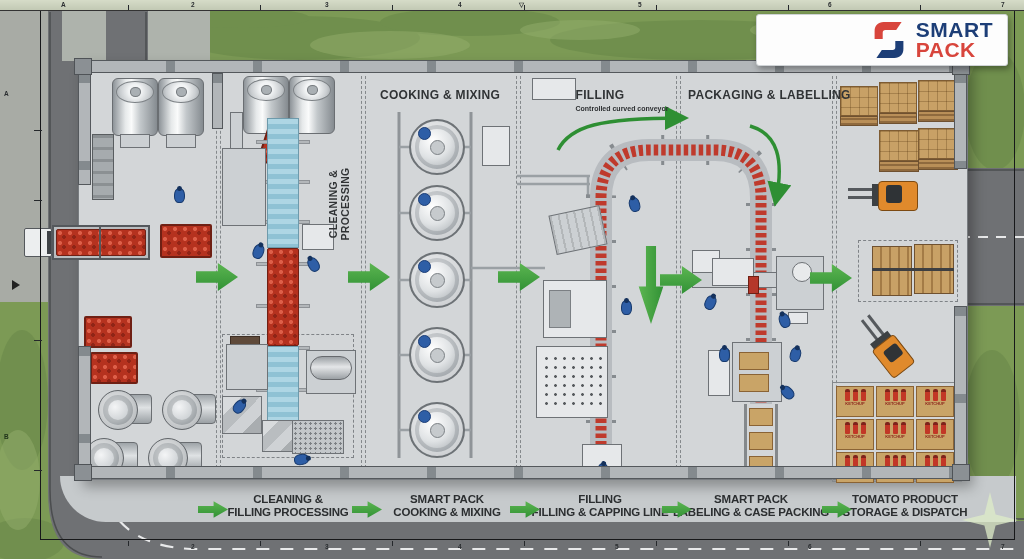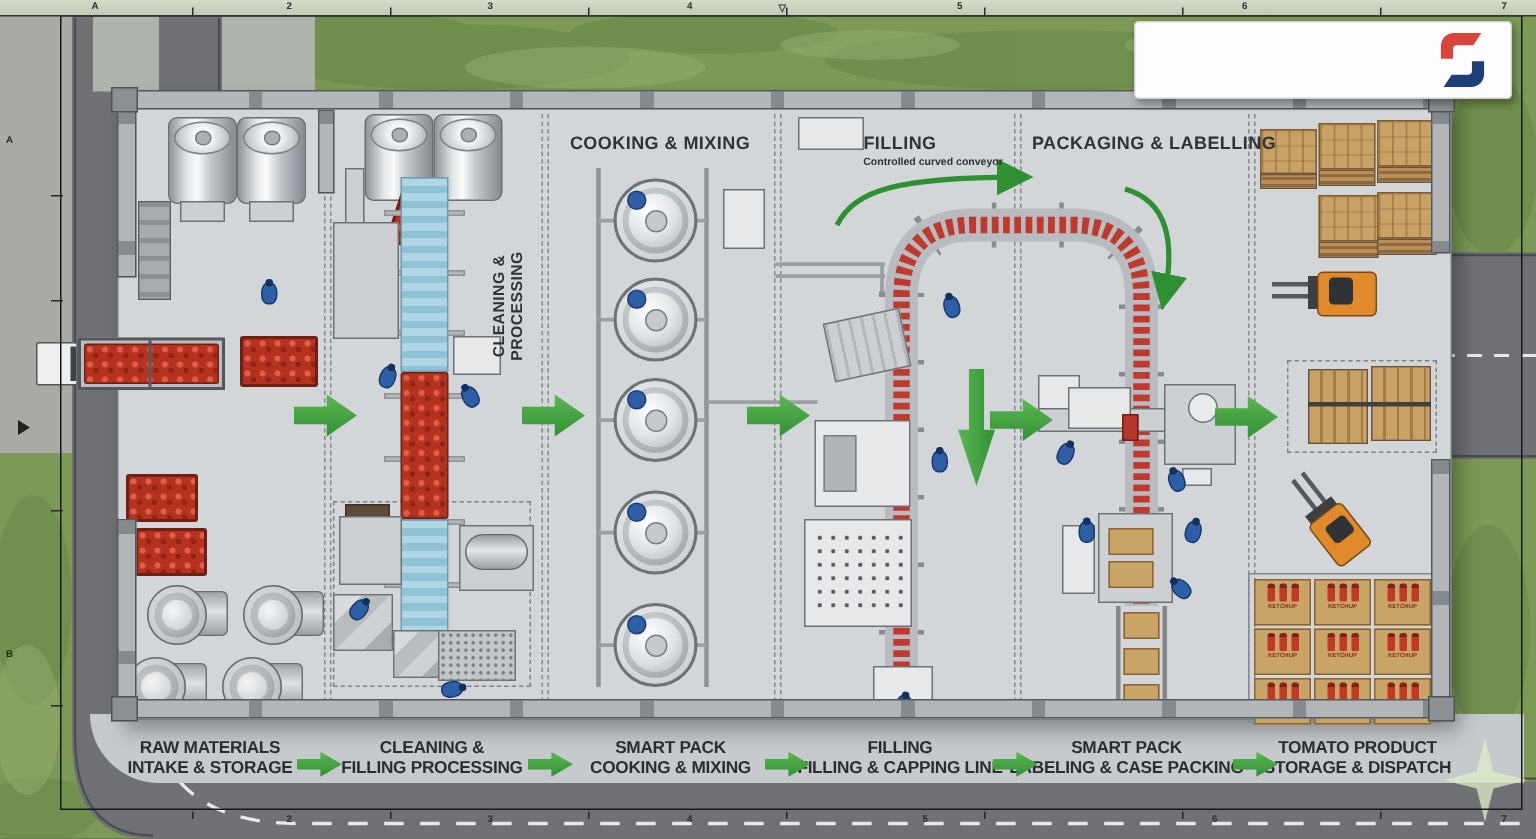--- a/index.html
+++ b/index.html
@@ -337,24 +337,20 @@
 
   <div class="a zlbl" style="left:370px;top:88px;width:140px">COOKING &amp; MIXING</div>
   <div class="a zlbl" style="left:558px;top:88px;width:84px">FILLING</div>
   <div class="a zlbl" style="left:688px;top:88px;width:140px">PACKAGING &amp; LABELLING</div>
   <div class="a zlbl" style="left:281px;top:190px;width:120px;height:28px;transform:rotate(-90deg);font-size:10.5px;line-height:12px">
     <div>CLEANING &amp;</div>
     <div>PROCESSING</div>
   </div>
   <div class="a" style="left:552px;top:105px;width:140px;text-align:center;font-size:7px;font-weight:bold;color:#2d3032">Controlled curved conveyor</div>
 
-  <div class="a lbl" style="left:65px;top:493px;width:150px">
-      <div>RAW MATERIALS</div>
-      <div>INTAKE &amp; STORAGE</div>
-    </div>
   <div class="a lbl" style="left:208px;top:493px;width:160px">
       <div>CLEANING &amp;</div>
       <div>FILLING PROCESSING</div>
     </div>
   <div class="a lbl" style="left:372px;top:493px;width:150px">
       <div>SMART PACK</div>
       <div>COOKING &amp; MIXING</div>
     </div>
   <div class="a lbl" style="left:515px;top:493px;width:170px">
       <div>FILLING</div>
@@ -415,15 +411,19 @@
   <span class="a rtxt" style="left:615px;top:543px">5</span>
   <span class="a rtxt" style="left:808px;top:543px">6</span>
   <span class="a rtxt" style="left:1001px;top:543px">7</span>
 
 
   <div class="a" style="left:756px;top:14px;width:252px;height:52px;background:#fdfdfd;border:1px solid #cfd3d6;border-radius:3px;box-shadow:2px 3px 6px rgba(0,0,0,.35);display:flex;align-items:center;justify-content:flex-end;padding-right:14px;gap:9px;box-sizing:border-box">
     <svg width="36" height="42" viewBox="0 0 40 44">
       <path d="M34 2 H14 C8 2 4 6 4 12 V21 H13 V14 C13 12 14 11 16 11 H28 Z" fill="#d8453c"></path>
       <path d="M6 42 H26 C32 42 36 38 36 32 V23 H27 V30 C27 32 26 33 24 33 H12 Z" fill="#1d3e77"></path>
     </svg>
+    <div style="text-align:left">
+      <div style="font-size:21px;font-weight:800;line-height:20px;letter-spacing:.5px;color:var(--logo-navy,#1d3e77)">SMART</div>
+      <div style="font-size:21px;font-weight:800;line-height:20px;letter-spacing:.5px;color:var(--logo-red,#d8453c)">PACK</div>
+    </div>
   </div>
 
 </div>
 
 </body></html>

